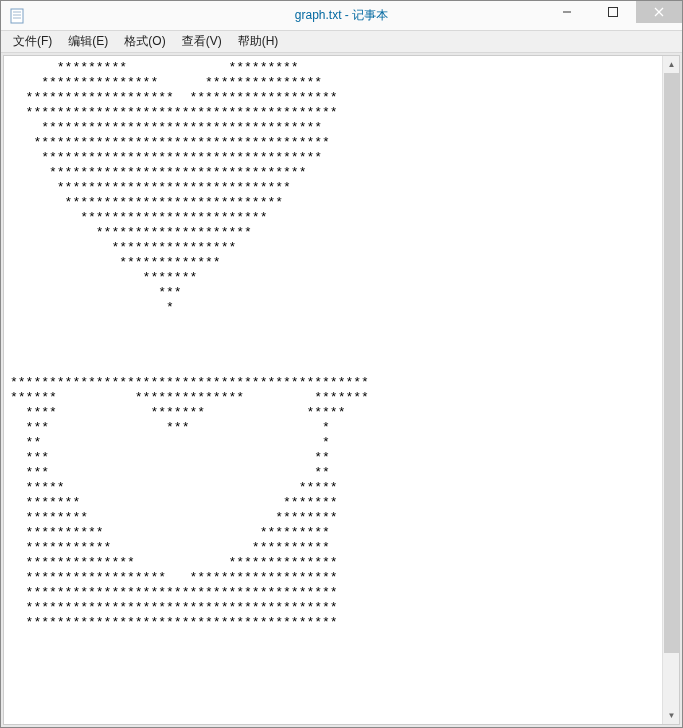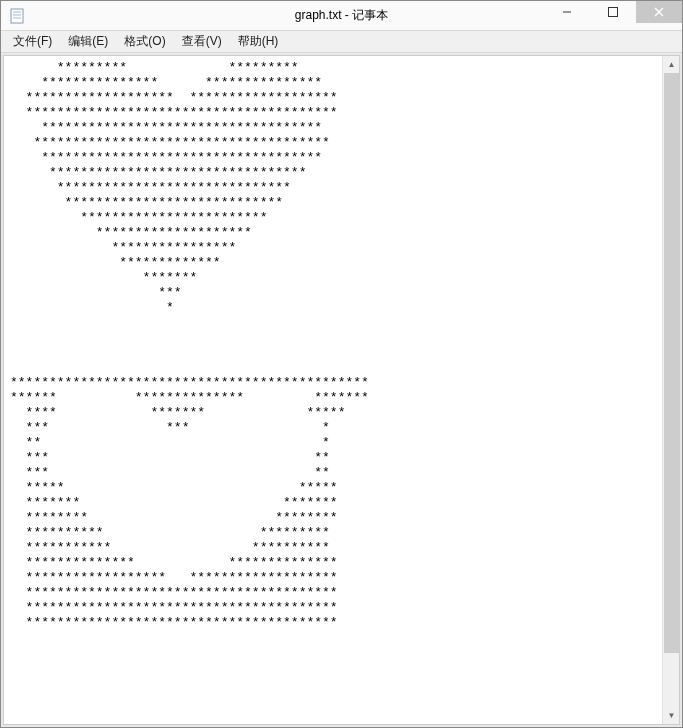--- a/index.html
+++ b/index.html
@@ -21,21 +21,21 @@
     border-bottom: 1px solid #d8d8d8;
   }
   .titlebar .icon {
     width: 16px; height: 16px;
     margin-left: 8px;
   }
   .titlebar .title {
     position: absolute;
     left: 50%;
     transform: translateX(-50%);
-    color: #000000;
+    color: #0369a1;
     font-size: 12px;
   }
   .win-controls {
     position: absolute;
     right: 0; top: 0;
     display: flex;
     height: 22px;
   }
   .win-btn {
     width: 46px;

